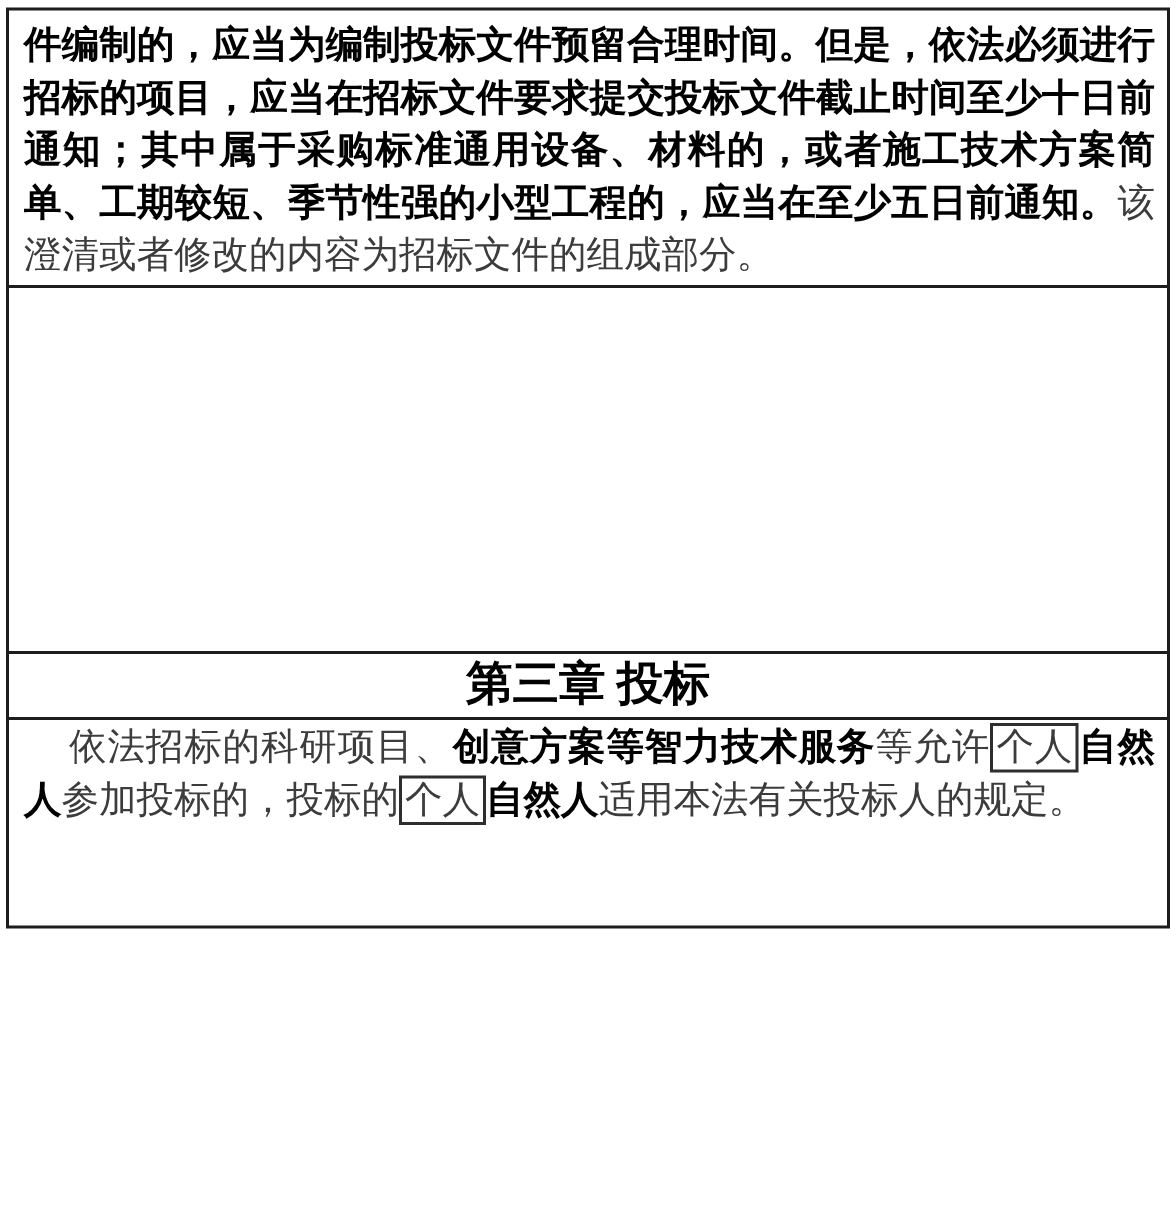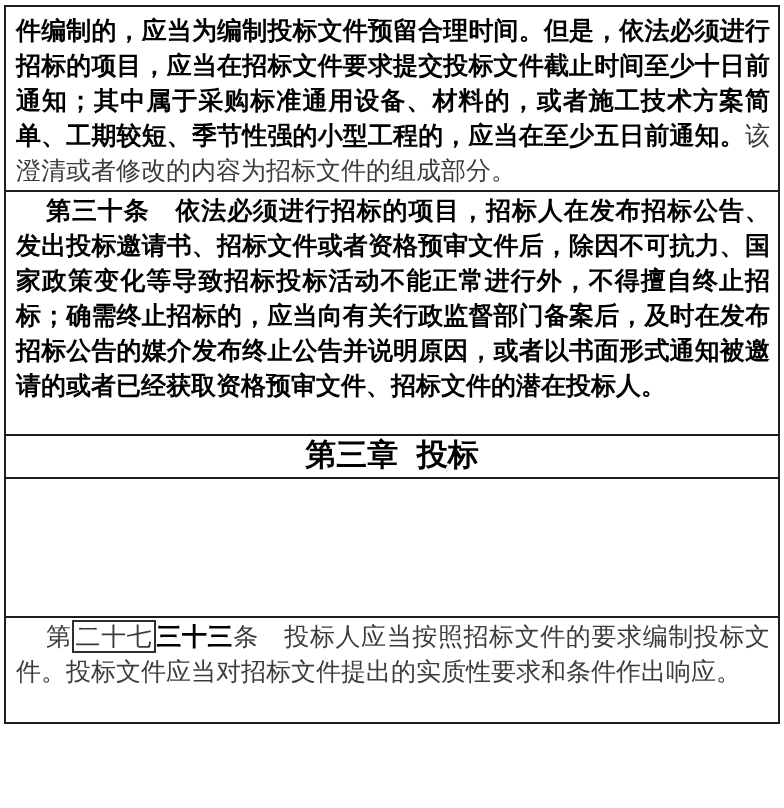--- a/index.html
+++ b/index.html
@@ -56,34 +56,31 @@
     font-weight:400;
     color:var(--original);
     font-family:"Liberation Serif","DejaVu Serif",serif;
     border:2px solid var(--box-border);
     padding:1px 2px;
   }
   .seg.heading{
     font-weight:700;
     font-size:31px;
     color:var(--inserted);
-    font-family:Liberation Mono, monospace;
+    font-family:Liberation Serif, serif;
   }
 </style>
 </head>
 <body>
 
 <div class="doc-table" id="doc-table">
     <div class="row article">
       <p class="para"><span class="seg ins">件编制的，应当为编制投标文件预留合理时间。但是，依法必须进行招标的项目，应当在招标文件要求提交投标文件截止时间至少十日前通知；其中属于采购标准通用设备、材料的，或者施工技术方案简单、工期较短、季节性强的小型工程的，应当在至少五日前通知。</span><span class="seg plain">该澄清或者修改的内容为招标文件的组成部分。</span></p>
     </div>
     <div class="row article">
-      <p class="para indent"><span class="seg ins">第三十条　依法必须进行招标的项目，招标人在发布招标公告、发出投标邀请书、招标文件或者资格预审文件后，除因不可抗力、国家政策变化等导致招标投标活动不能正常进行外，不得擅自终止招标；确需终止招标的，应当向有关行政监督部门备案后，及时在发布招标公告的媒介发布终止公告并说明原因，或者以书面形式通知被邀请的或者已经获取资格预审文件、招标文件的潜在投标人。</span></p>
     </div>
     <div class="row chapter">
       <p class="para"><span class="seg heading">第三章 投标</span></p>
     </div>
     <div class="row article">
-    </div>
-    <div class="row article">
-      <p class="para indent"><span class="seg plain">第</span><span class="seg del">二十七</span><span class="seg ins">三十三</span><span class="seg plain">条　投标人应当按照招标文件的要求编制投标文件。投标文件应当对招标文件提出的实质性要求和条件作出响应。</span></p>
+      <p class="para indent"><span class="seg plain">依法招标的科研项目、</span><span class="seg ins">创意方案等智力技术服务</span><span class="seg plain">等允许</span><span class="seg del">个人</span><span class="seg ins">自然人</span><span class="seg plain">参加投标的，投标的</span><span class="seg del">个人</span><span class="seg ins">自然人</span><span class="seg plain">适用本法有关投标人的规定。</span></p>
     </div>
   </div>
 
 </body></html>

